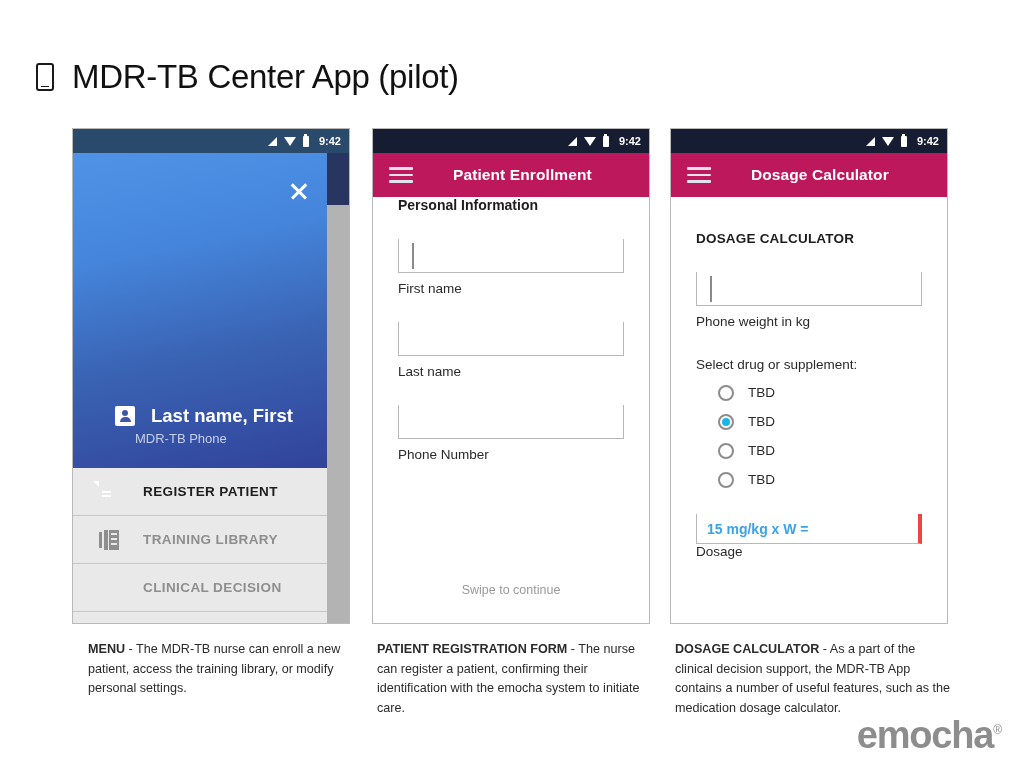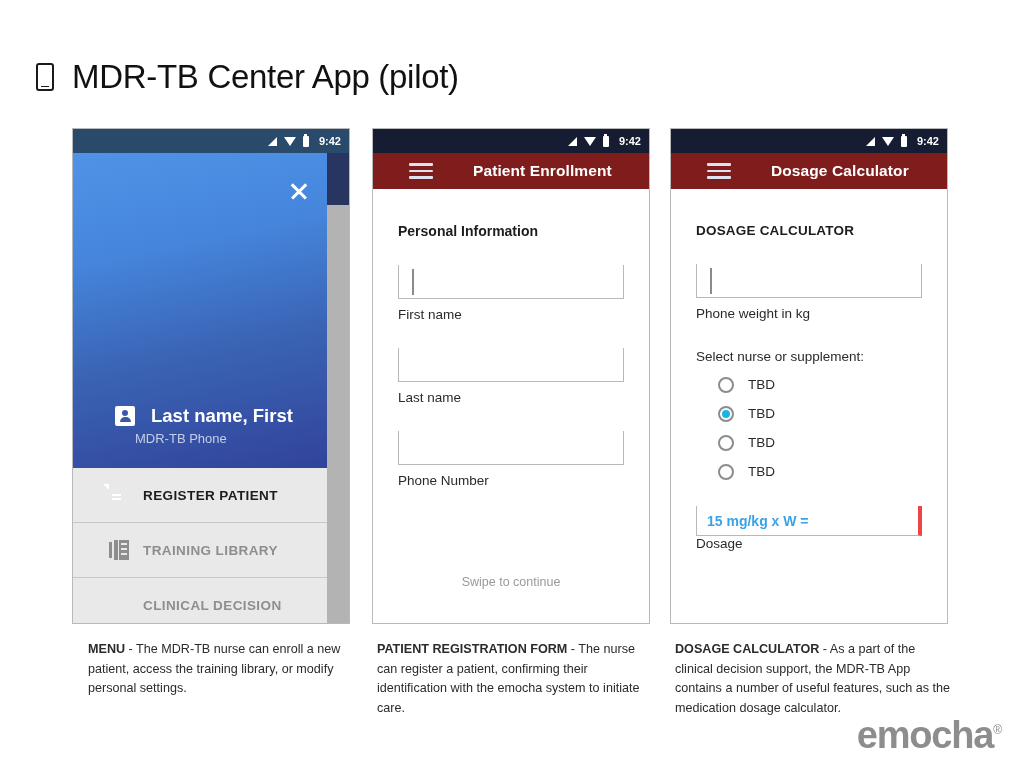--- a/index.html
+++ b/index.html
@@ -108,25 +108,25 @@
   .ic-battery::before {
     content: "";
     position: absolute;
     top: -2px; left: 1.5px;
     width: 3px; height: 2px;
     background: #ffffff;
   }
 
   
   .appbar {
-    height: 36px;
-    background: #7f1d1d;
+    height: 44px;
+    background: #be185d;
     display: flex;
     align-items: center;
-    padding-left: 36px;
+    padding-left: 16px;
     position: relative;
   }
   .hamburger {
     width: 24px;
     display: flex;
     flex-direction: column;
     gap: 4px;
     cursor: pointer;
   }
   .hamburger span {
@@ -236,28 +236,27 @@
     font-weight: bold;
   }
   .profile-role {
     color: #c5cfe8;
     font-size: 13px;
     margin-top: 4px;
     margin-left: 36px;
   }
 
   .menu-item {
-    height: 55px;
+    height: 48px;
     display: flex;
     align-items: center;
     padding-left: 26px;
     border-bottom: 1px solid #c8c8c8;
     box-sizing: border-box;
     cursor: pointer;
-    text-align: center;
   }
   .menu-item:first-of-type { border-top: 1px solid #c8c8c8; }
   .menu-label {
     font-size: 13.5px;
     font-weight: bold;
     letter-spacing: 0.4px;
     margin-left: 24px;
   }
   .menu-item.active .menu-label { color: #1d1d1d; }
   .menu-item.dim .menu-label    { color: #8e8e8e; }
@@ -332,21 +331,20 @@
   .screen-body {
     padding: 0 25px;
     background: #ffffff;
     height: 418px;
     position: relative;
   }
   .section-title {
     font-size: 14px;
     font-weight: bold;
     color: #1d1d1d;
-    padding-top: 34px;
   }
   .field {
     margin-top: 26px;
   }
   .field-line {
     height: 34px;
     border-bottom: 1px solid #b8b8b8;
     border-left: 1px solid #b8b8b8;
     border-right: 1px solid #b8b8b8;
     position: relative;
@@ -582,21 +580,21 @@
     <div class="screen-body">
       <div class="calc-title">DOSAGE CALCULATOR</div>
 
       <div class="field">
         <div class="field-line">
             <span class="caret"></span>
           </div>
         <div class="field-label">Phone weight in kg</div>
       </div>
 
-      <div class="select-label">Select nurse or supplement:</div>
+      <div class="select-label">Select drug or supplement:</div>
 
       <div class="radio-row">
         <span class="radio"></span>
         <span class="radio-label">TBD</span>
       </div>
       <div class="radio-row">
         <span class="radio checked"></span>
         <span class="radio-label">TBD</span>
       </div>
       <div class="radio-row">

